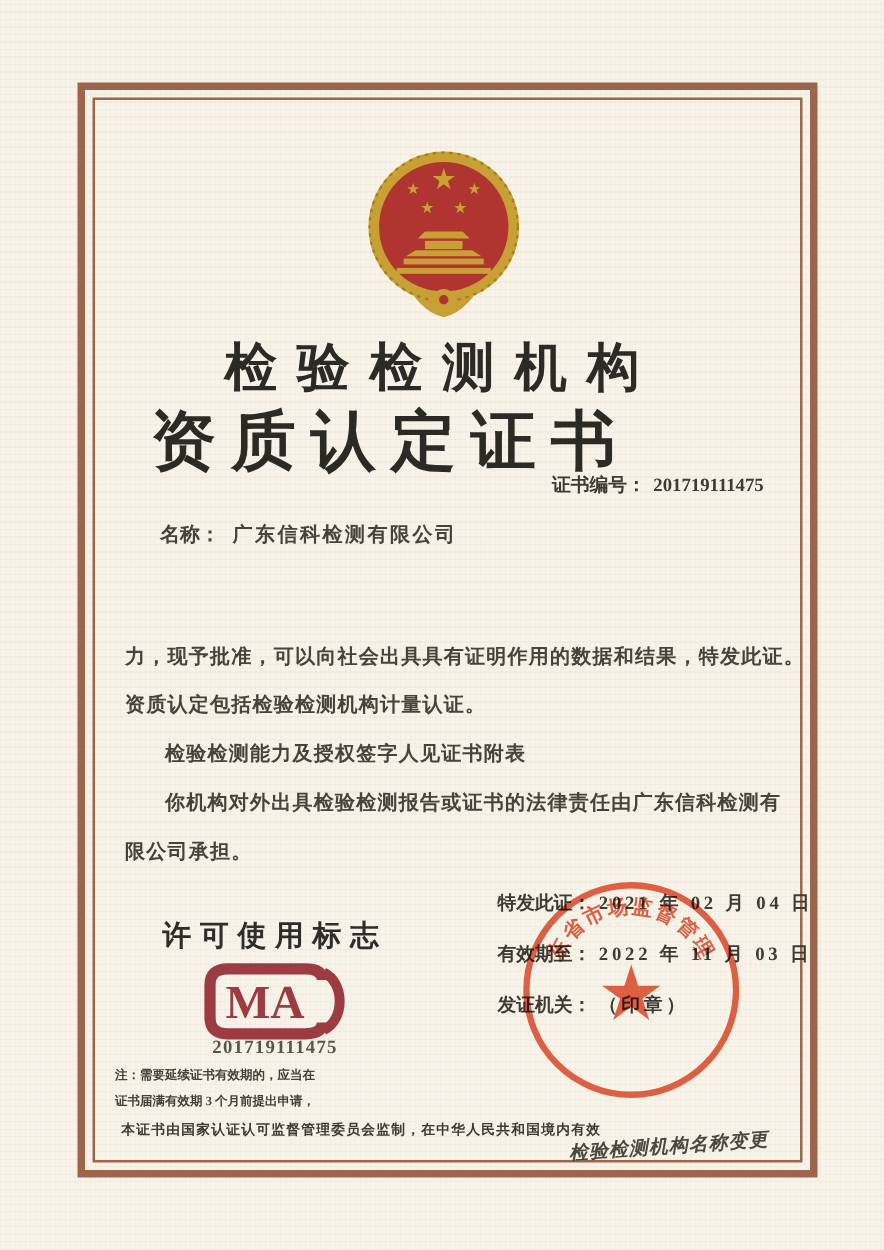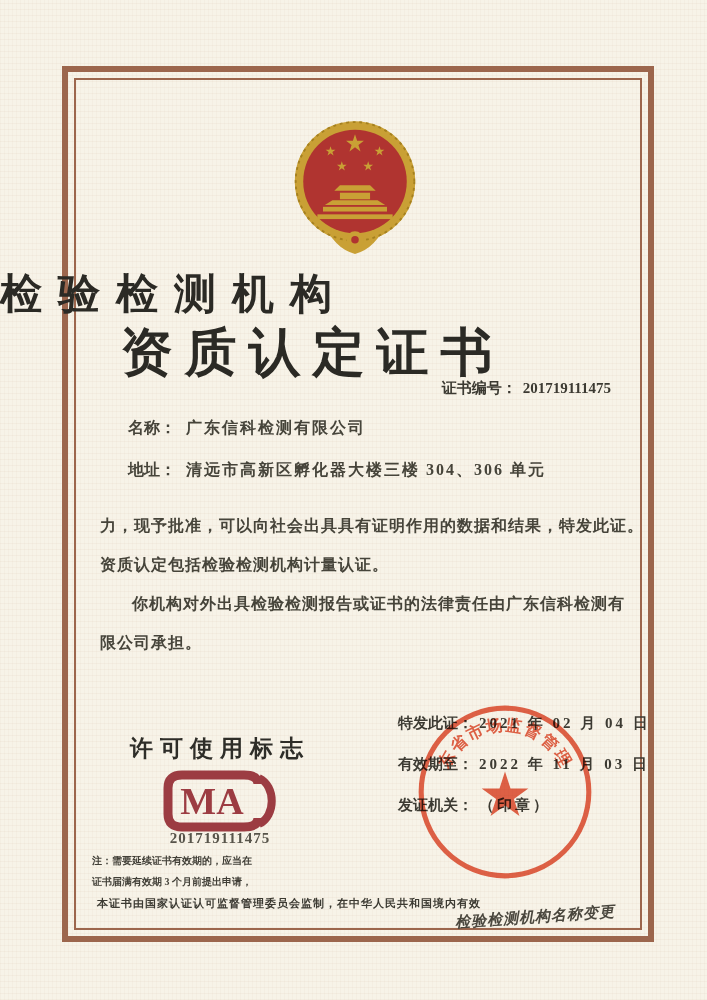--- a/index.html
+++ b/index.html
@@ -15,21 +15,21 @@
   .frame{
     position:absolute;left:62px;top:66px;width:580px;height:864px;
     border:6px solid var(--border-brown,#9c664d);
   }
   .frame-inner{
     position:absolute;left:6px;top:6px;right:6px;bottom:6px;
     border:2px solid var(--border-brown,#9c664d);
   }
   .emblem{position:absolute;left:277px;top:108px;width:156px;height:160px;}
   .title1{
-    position:absolute;left:0;top:266px;width:641px;text-align:left;
+    position:absolute;left:0;top:266px;width:707px;text-align:center;
     font-size:42px;font-weight:bold;letter-spacing:16px;color:#2b2a25;margin:0;
   }
   .title2{
     position:absolute;left:0;top:318px;width:625px;text-align:center;
     font-size:52px;font-weight:bold;letter-spacing:12px;color:#2b2a25;margin:0;
   }
   .certno{
     position:absolute;top:379px;right:96px;font-size:15px;font-weight:bold;color:#3c3a32;
   }
   .certno .val{margin-left:6px;}
@@ -107,27 +107,25 @@
   <h1 class="title2">资质认定证书</h1>
 
   <div class="certno">
     <span>证书编号：</span><span class="val">201719111475</span>
   </div>
 
   <div class="field-row row-name">
     <span>名称：</span><span class="val">广东信科检测有限公司</span>
   </div>
 
-  <div class="field-row row-addr">
-    <span>地址：</span><span class="val">清远市高新区孵化器大楼三楼 304、306 单元</span>
-  </div>
 
   <div class="body-block">
     <div class="bl">力，现予批准，可以向社会出具具有证明作用的数据和结果，特发此证。</div>
     <div class="bl">资质认定包括检验检测机构计量认证。</div>
+    <div class="bl indent">检验检测能力及授权签字人见证书附表</div>
     <div class="bl indent">你机构对外出具检验检测报告或证书的法律责任由广东信科检测有</div>
     <div class="bl">限公司承担。</div>
   </div>
 
   <div class="dates">
     <div class="drow">
       <span>特发此证：</span><span class="val">2021 年 02 月 04 日</span>
     </div>
     <div class="drow">
       <span>有效期至：</span><span class="val">2022 年 11 月 03 日</span>

